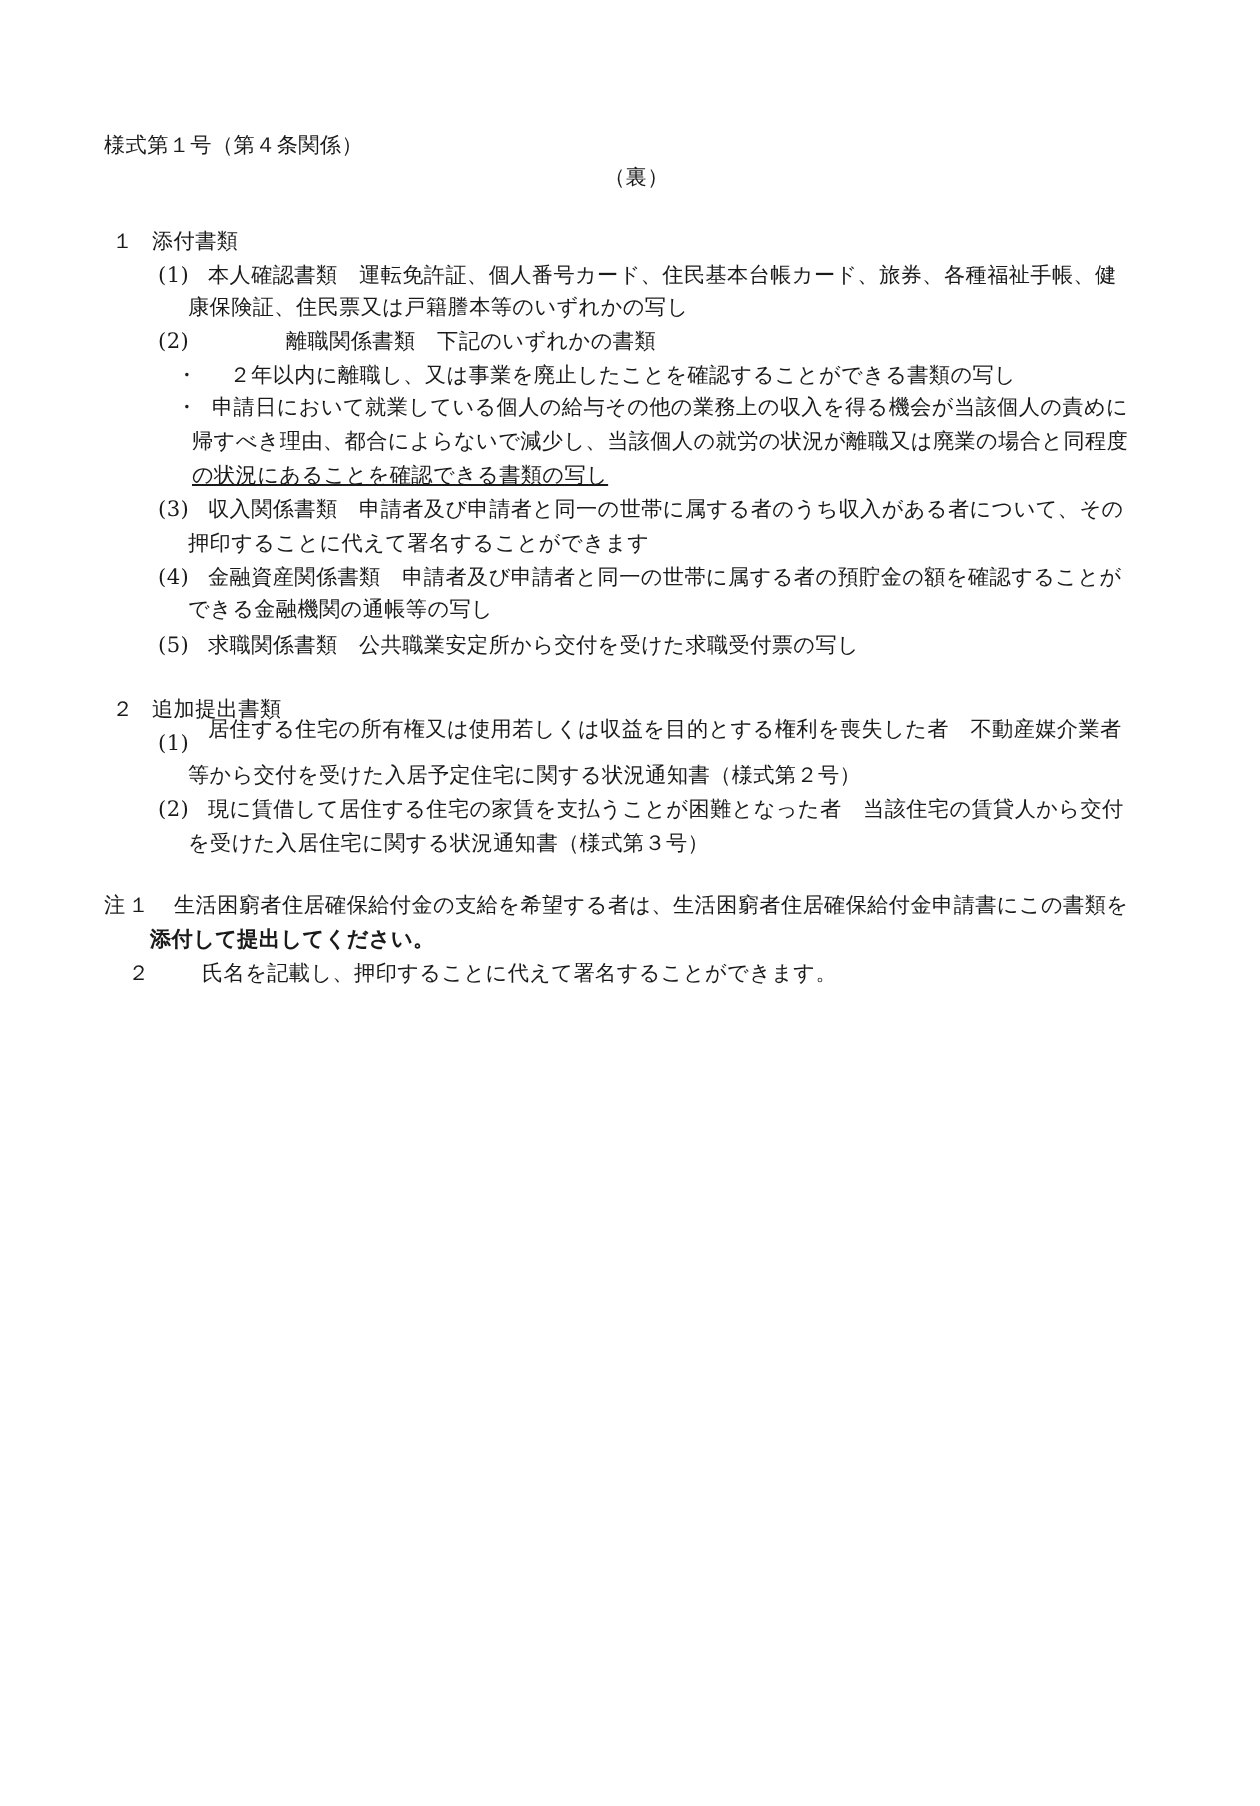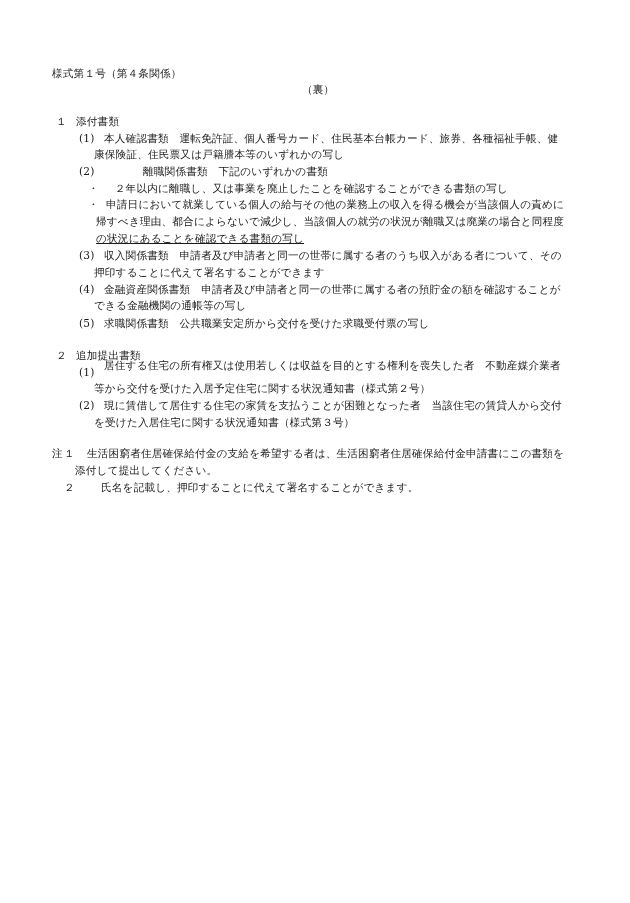--- a/index.html
+++ b/index.html
@@ -86,19 +86,19 @@
       <div class="line" style="left:79px; top:398px;">(2)</div>
       <div class="line" style="left:104px; top:398px;">現に賃借して居住する住宅の家賃を支払うことが困難となった者　当該住宅の賃貸人から交付</div>
       <div class="line" style="left:94px; top:415px;">を受けた入居住宅に関する状況通知書（様式第３号）</div>
     </div>
   </div>
 
   <div>
     <div class="line" style="left:52px; top:446px;">注</div>
     <div class="line" style="left:64px; top:446px;">１</div>
     <div class="line" style="left:87px; top:446px;">生活困窮者住居確保給付金の支給を希望する者は、生活困窮者住居確保給付金申請書にこの書類を</div>
-    <div class="line" style="left:75px; top:463px;">添付して提出してください。</div>
+    <div class="line" style="left:75px; top:463px;font-weight:bold;">添付して提出してください。</div>
 
     <div class="line" style="left:64px; top:480px;">２</div>
     <div class="line" style="left:101px; top:480px;">氏名を記載し、押印することに代えて署名することができます。</div>
   </div>
 
 </div>
 
 </body></html>

